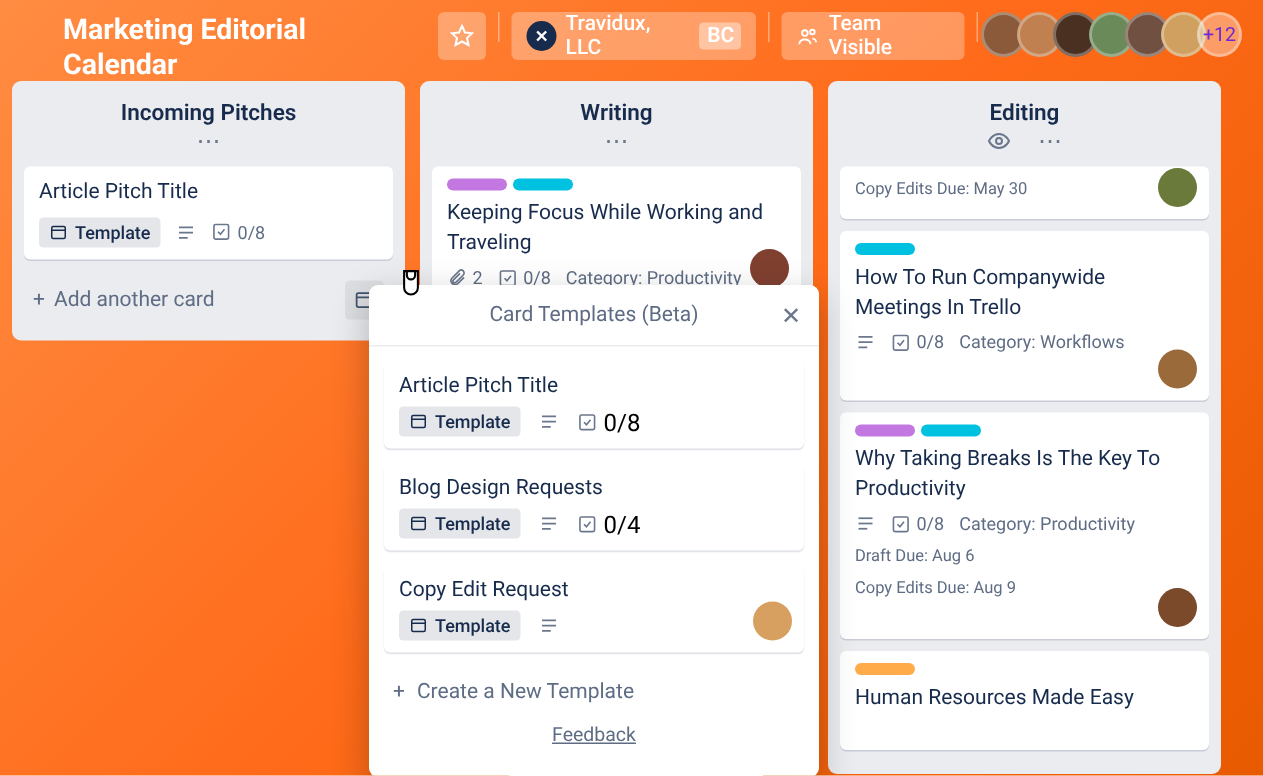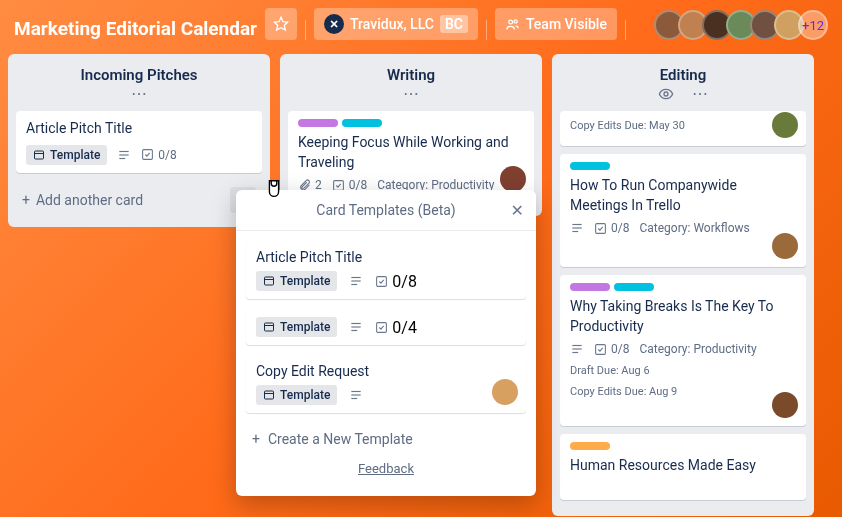--- a/index.html
+++ b/index.html
@@ -6,24 +6,25 @@
 body {
   font-family: -apple-system, BlinkMacSystemFont, "Segoe UI", Roboto, sans-serif;
   background: linear-gradient(135deg, #ff8c42 0%, #ff6b1a 50%, #e85a00 100%);
   width: 842px;
   height: 517px;
   overflow: hidden;
   position: relative;
 }
 .header {
   display: flex;
-  align-items: flex-end;
+  align-items: flex-start;
   padding: 8px 14px;
   gap: 8px;
   height: 48px;
+  margin-left: 28px;
 }
 .board-title {
   color: #fff;
   font-size: 19px;
   font-weight: 700;
 }
 .header-btn {
   background: rgba(255,255,255,0.3);
   border-radius: 4px;
   padding: 6px 10px;
@@ -107,21 +108,21 @@
   padding: 6px 6px; color: #5e6c84; font-size: 14px;
 }
 .add-card-left { display: flex; align-items: center; gap: 6px; }
 .template-icon-btn {
   background: rgba(0,0,0,0.06); border-radius: 3px;
   padding: 4px; width: 26px; height: 26px;
   display: flex; align-items: center; justify-content: center;
 }
 .popover {
   position: absolute;
-  left: 236px; top: 190px;
+  left: 246px; top: 190px;
   width: 300px;
   background: #fff;
   border-radius: 6px;
   box-shadow: 0 8px 24px rgba(0,0,0,0.25);
   padding: 0;
 }
 .popover-header {
   display: flex; align-items: center; justify-content: center;
   padding: 12px; position: relative;
   border-bottom: 1px solid #eaecf0;
@@ -372,20 +373,21 @@
           <svg width="13" height="13" viewBox="0 0 24 24" fill="none" stroke="#6b778c" stroke-width="2">
               <rect x="3" y="3" width="18" height="18" rx="2"></rect>
               <polyline points="8 12 11 15 16 9"></polyline>
             </svg>
           <span>0/8</span>
         </div>
       </div>
     </div>
 
     <div class="tpl-item">
+      <div class="tpl-title">Blog Design Requests</div>
       <div class="tpl-badges">
         <div class="template-badge">
           <svg width="12" height="12" viewBox="0 0 24 24" fill="none" stroke="#172b4d" stroke-width="2">
               <rect x="3" y="4" width="18" height="16" rx="2"></rect>
               <line x1="3" y1="9" x2="21" y2="9"></line>
             </svg>
           <span>Template</span>
         </div>
         <svg class="icon" width="14" height="14" viewBox="0 0 24 24" fill="none" stroke="currentColor" stroke-width="2">
             <line x1="4" y1="6" x2="20" y2="6"></line>

